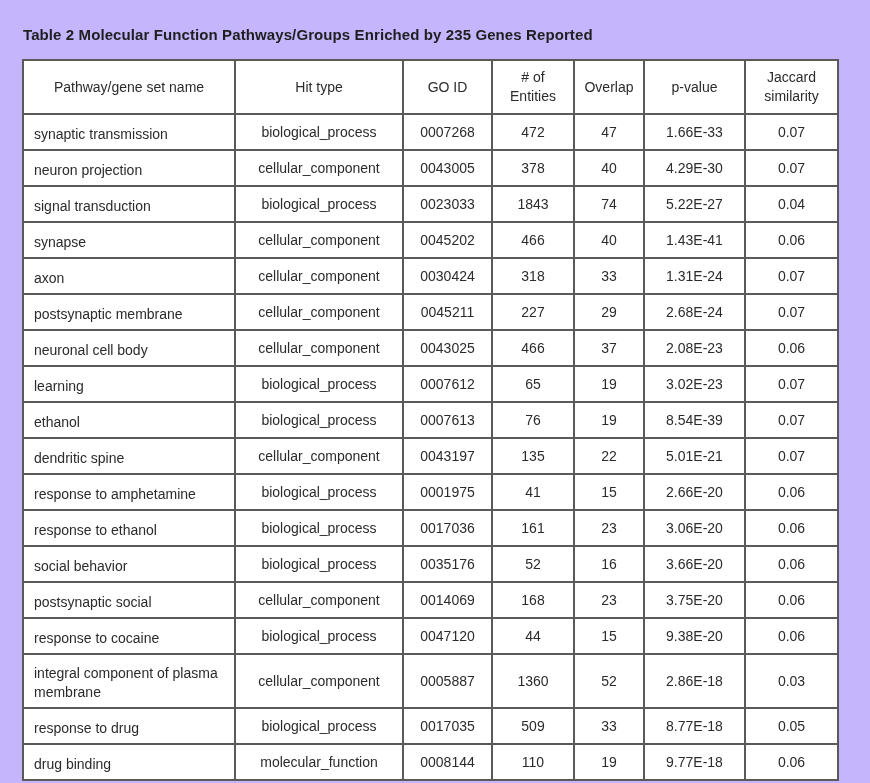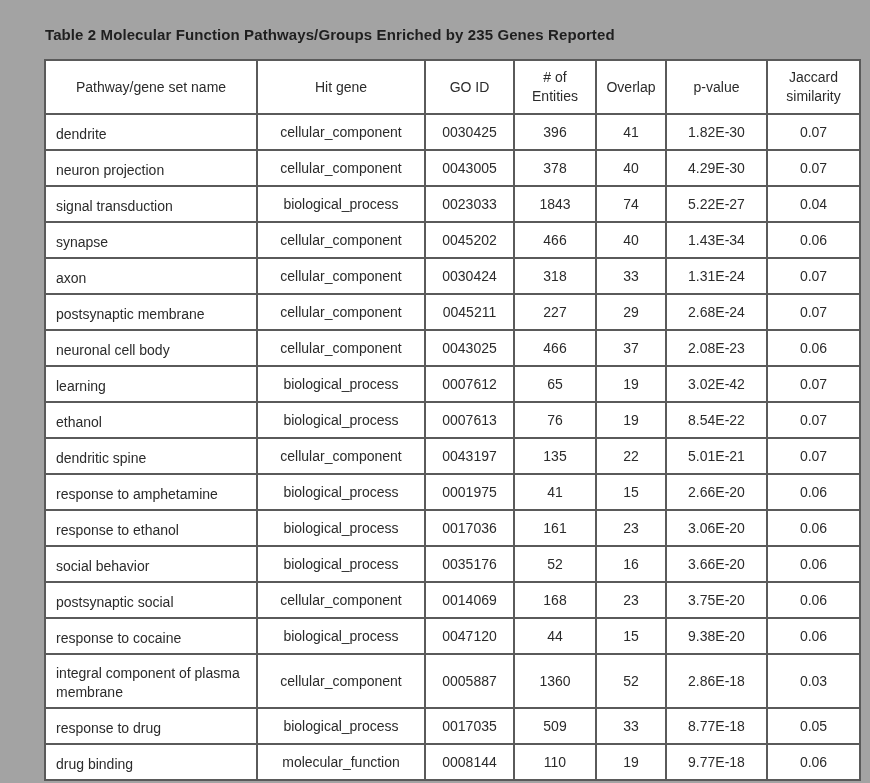--- a/index.html
+++ b/index.html
@@ -7,24 +7,24 @@
     padding: 0;
     background: #ffffff;
     width: 870px;
     height: 783px;
     font-family: "Liberation Sans", "DejaVu Sans", sans-serif;
     color: #262626;
   }
   .page {
     width: 870px;
     height: 783px;
-    background: #a3a3a3;
+    background: #c4b5fd;
     box-sizing: border-box;
     padding-top: 26px;
-    padding-left: 44px;
+    padding-left: 22px;
   }
   .table-title {
     font-size: 15px;
     font-weight: bold;
     color: #1f1f1f;
     margin: 0 0 16px 1px;
     letter-spacing: 0.1px;
   }
   table.data-table {
     border-collapse: collapse;
@@ -75,36 +75,36 @@
       <col style="width:168px">
       <col style="width:89px">
       <col style="width:82px">
       <col style="width:70px">
       <col style="width:101px">
       <col style="width:93px">
     </colgroup>
     <thead>
       <tr>
         <th class="col-name">Pathway/gene set name</th>
-        <th>Hit gene</th>
+        <th>Hit type</th>
         <th>GO ID</th>
         <th># of Entities</th>
         <th>Overlap</th>
         <th>p-value</th>
         <th>Jaccard similarity</th>
       </tr>
     </thead>
     <tbody id="table-body">
         <tr>
-          <td class="col-name">dendrite</td>
-          <td>cellular_component</td>
-          <td>0030425</td>
-          <td>396</td>
-          <td>41</td>
-          <td>1.82E-30</td>
+          <td class="col-name">synaptic transmission</td>
+          <td>biological_process</td>
+          <td>0007268</td>
+          <td>472</td>
+          <td>47</td>
+          <td>1.66E-33</td>
           <td>0.07</td>
         </tr>
         <tr>
           <td class="col-name">neuron projection</td>
           <td>cellular_component</td>
           <td>0043005</td>
           <td>378</td>
           <td>40</td>
           <td>4.29E-30</td>
           <td>0.07</td>
@@ -117,21 +117,21 @@
           <td>74</td>
           <td>5.22E-27</td>
           <td>0.04</td>
         </tr>
         <tr>
           <td class="col-name">synapse</td>
           <td>cellular_component</td>
           <td>0045202</td>
           <td>466</td>
           <td>40</td>
-          <td>1.43E-34</td>
+          <td>1.43E-41</td>
           <td>0.06</td>
         </tr>
         <tr>
           <td class="col-name">axon</td>
           <td>cellular_component</td>
           <td>0030424</td>
           <td>318</td>
           <td>33</td>
           <td>1.31E-24</td>
           <td>0.07</td>
@@ -153,30 +153,30 @@
           <td>37</td>
           <td>2.08E-23</td>
           <td>0.06</td>
         </tr>
         <tr>
           <td class="col-name">learning</td>
           <td>biological_process</td>
           <td>0007612</td>
           <td>65</td>
           <td>19</td>
-          <td>3.02E-42</td>
+          <td>3.02E-23</td>
           <td>0.07</td>
         </tr>
         <tr>
           <td class="col-name">ethanol</td>
           <td>biological_process</td>
           <td>0007613</td>
           <td>76</td>
           <td>19</td>
-          <td>8.54E-22</td>
+          <td>8.54E-39</td>
           <td>0.07</td>
         </tr>
         <tr>
           <td class="col-name">dendritic spine</td>
           <td>cellular_component</td>
           <td>0043197</td>
           <td>135</td>
           <td>22</td>
           <td>5.01E-21</td>
           <td>0.07</td>

